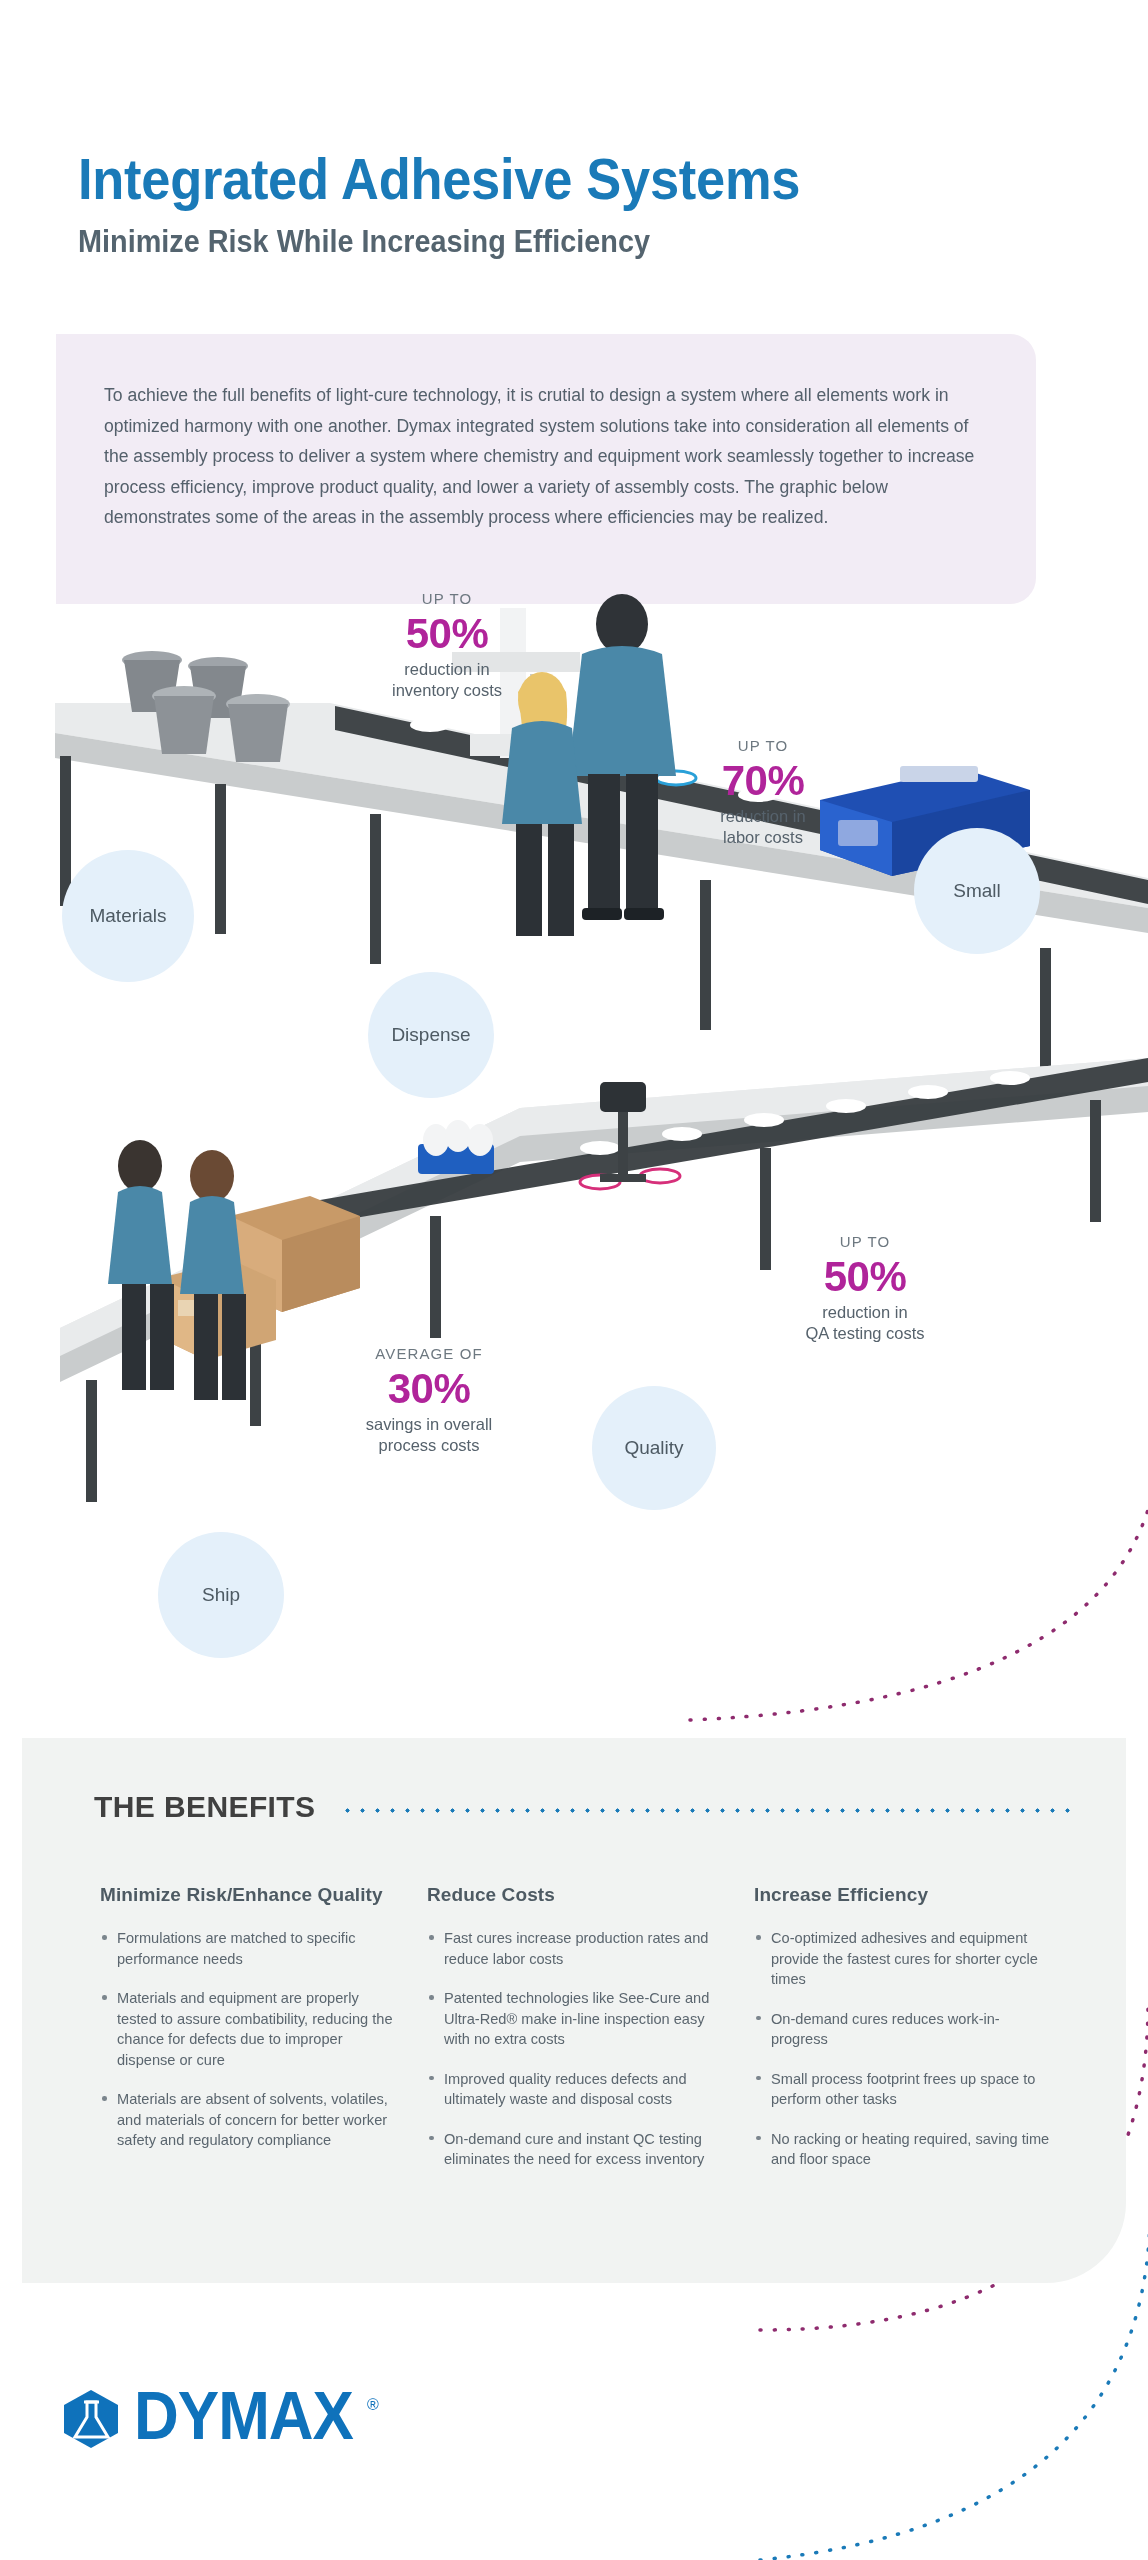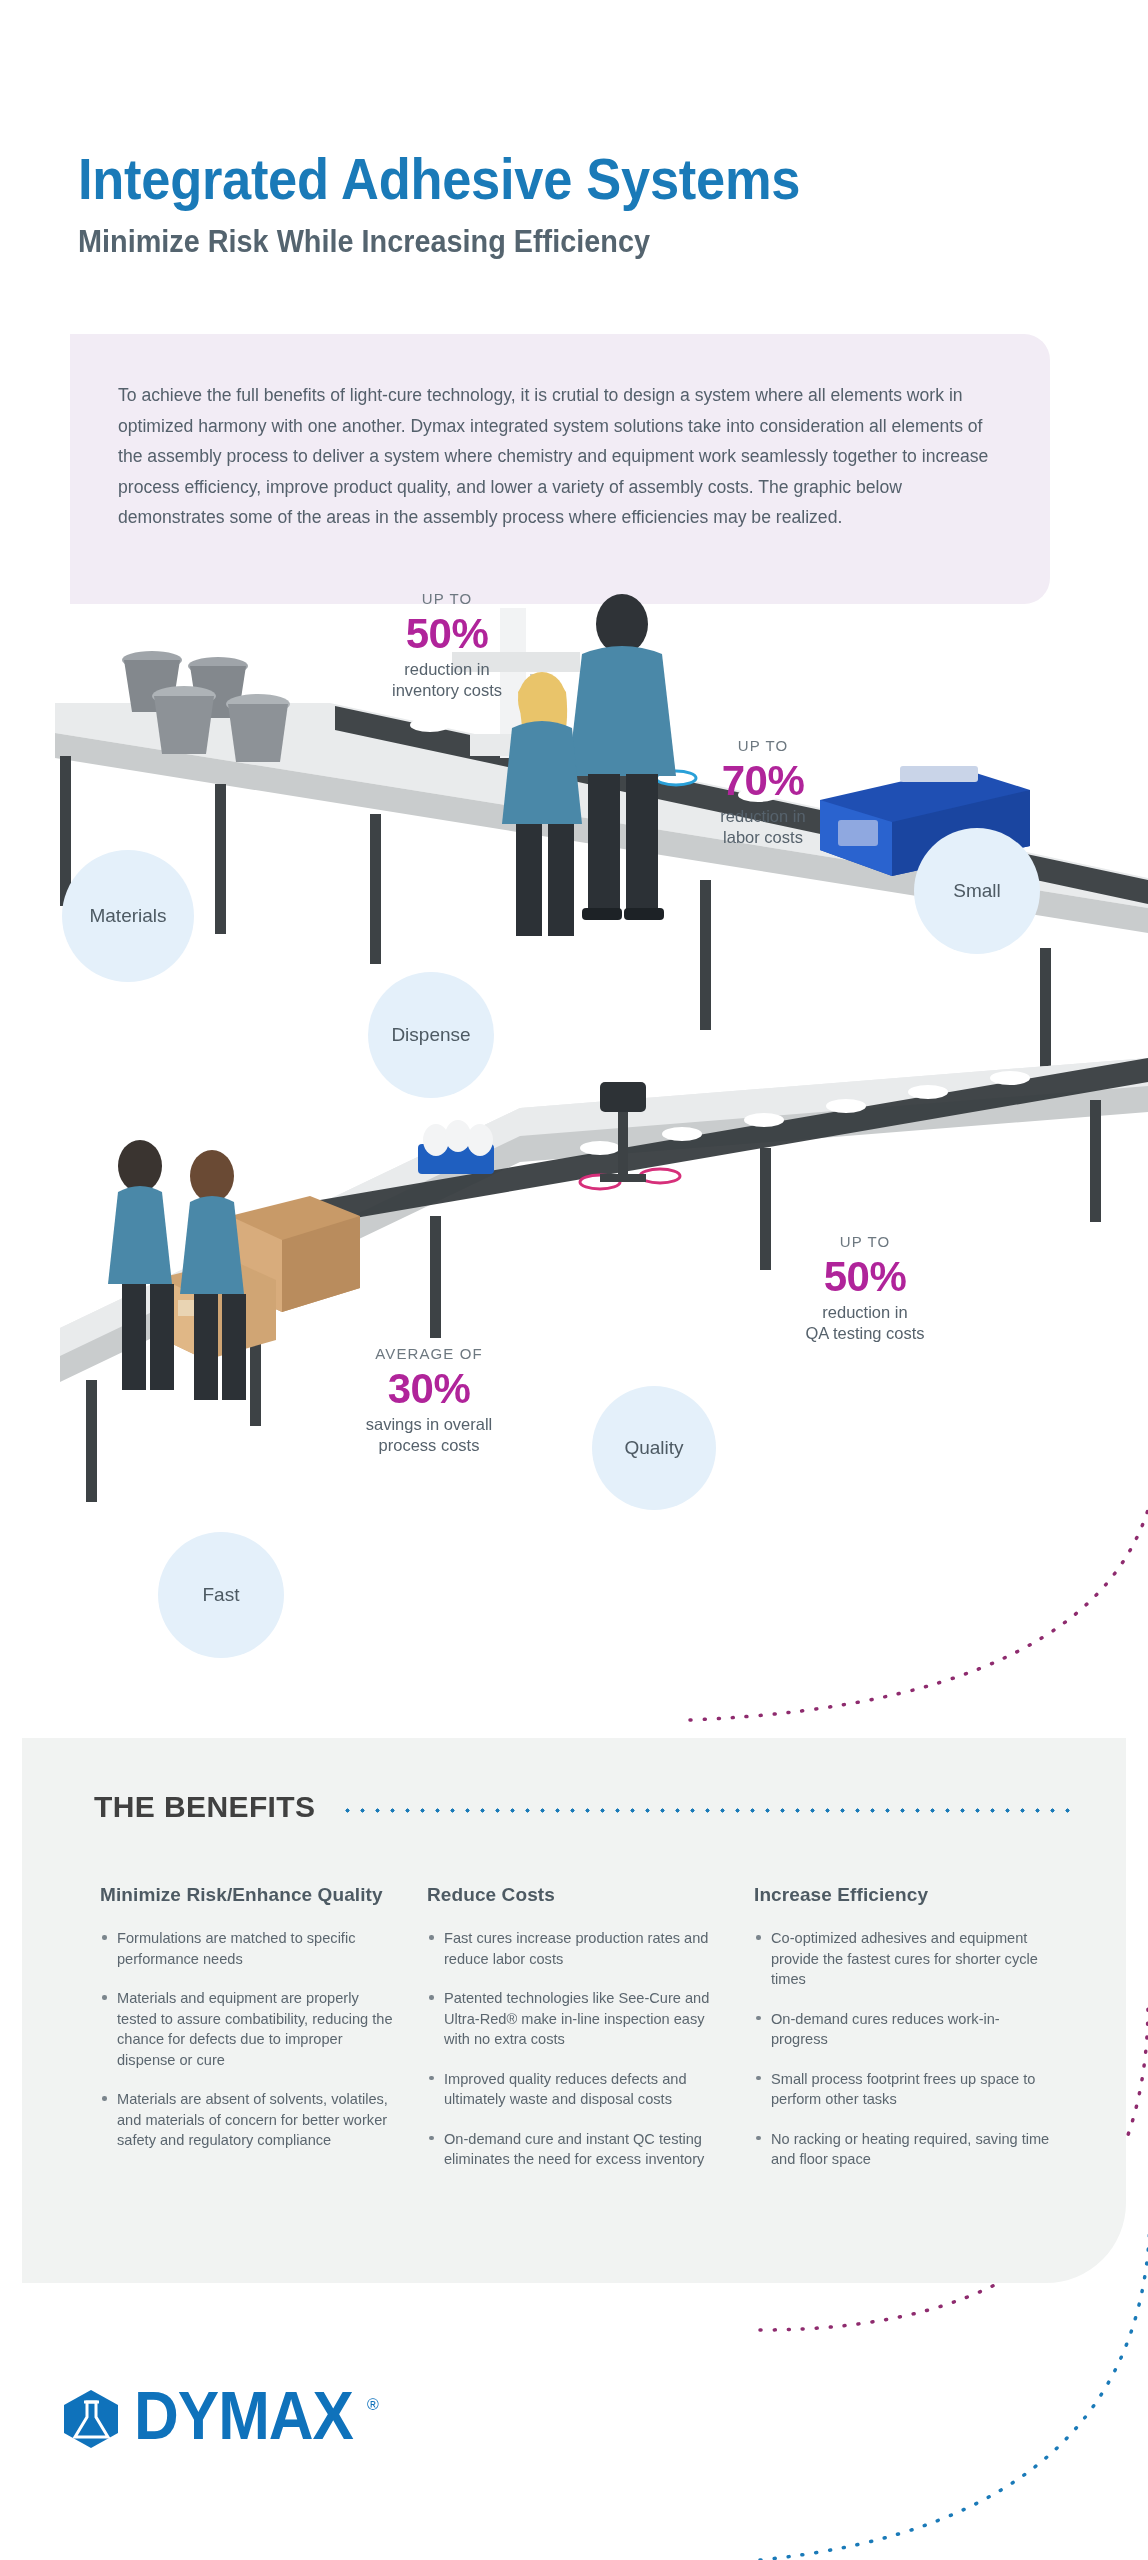--- a/index.html
+++ b/index.html
@@ -18,21 +18,21 @@
     transform:scaleX(0.92);transform-origin:left center;white-space:nowrap;
   }
   .hdr h2{
     margin:14px 0 0 0;font-size:31px;line-height:36px;font-weight:700;
     color:#54646f;font-stretch:condensed;
     transform:scaleX(0.93);transform-origin:left center;white-space:nowrap;
   }
 
   
   .intro{
-    position:absolute;left:70px;top:334px;width:980px;height:270px;
+    position:absolute;left:56px;top:334px;width:980px;height:270px;
     background:#f2ecf5;border-radius:0 26px 26px 0;
   }
   .intro p{
     margin:0;position:absolute;left:48px;top:46px;width:890px;
     font-size:17.6px;line-height:30.5px;color:#54606b;
   }
 
   
   .diagram{position:absolute;left:0;top:588px;width:1148px;height:1090px;}
 
@@ -265,21 +265,21 @@
     <div class="bubble" style="left:368px;top:384px;width:126px;height:126px;">
       <span>Dispense</span>
     </div>
     <div class="bubble" style="left:914px;top:240px;width:126px;height:126px;">
       <span>Small</span>
     </div>
     <div class="bubble" style="left:592px;top:798px;width:124px;height:124px;">
       <span>Quality</span>
     </div>
     <div class="bubble" style="left:158px;top:944px;width:126px;height:126px;">
-      <span>Fast</span>
+      <span>Ship</span>
     </div>
   </div>
 
   <svg width="1148" height="2560" style="position:absolute;left:0;top:0;pointer-events:none;">
     <path d="M690,1720 Q1160,1700 1160,1430" fill="none" stroke="#8e2b6e" stroke-width="3.5" stroke-dasharray="1 13" stroke-linecap="round"></path>
     <path d="M760,2330 Q1150,2330 1148,2000" fill="none" stroke="#8e2b6e" stroke-width="3.5" stroke-dasharray="1 13" stroke-linecap="round"></path>
     <path d="M760,2560 Q1160,2520 1150,2190" fill="none" stroke="#1a7ab8" stroke-width="3.5" stroke-dasharray="1 13" stroke-linecap="round"></path>
   </svg>
 
   <div class="benefits">

